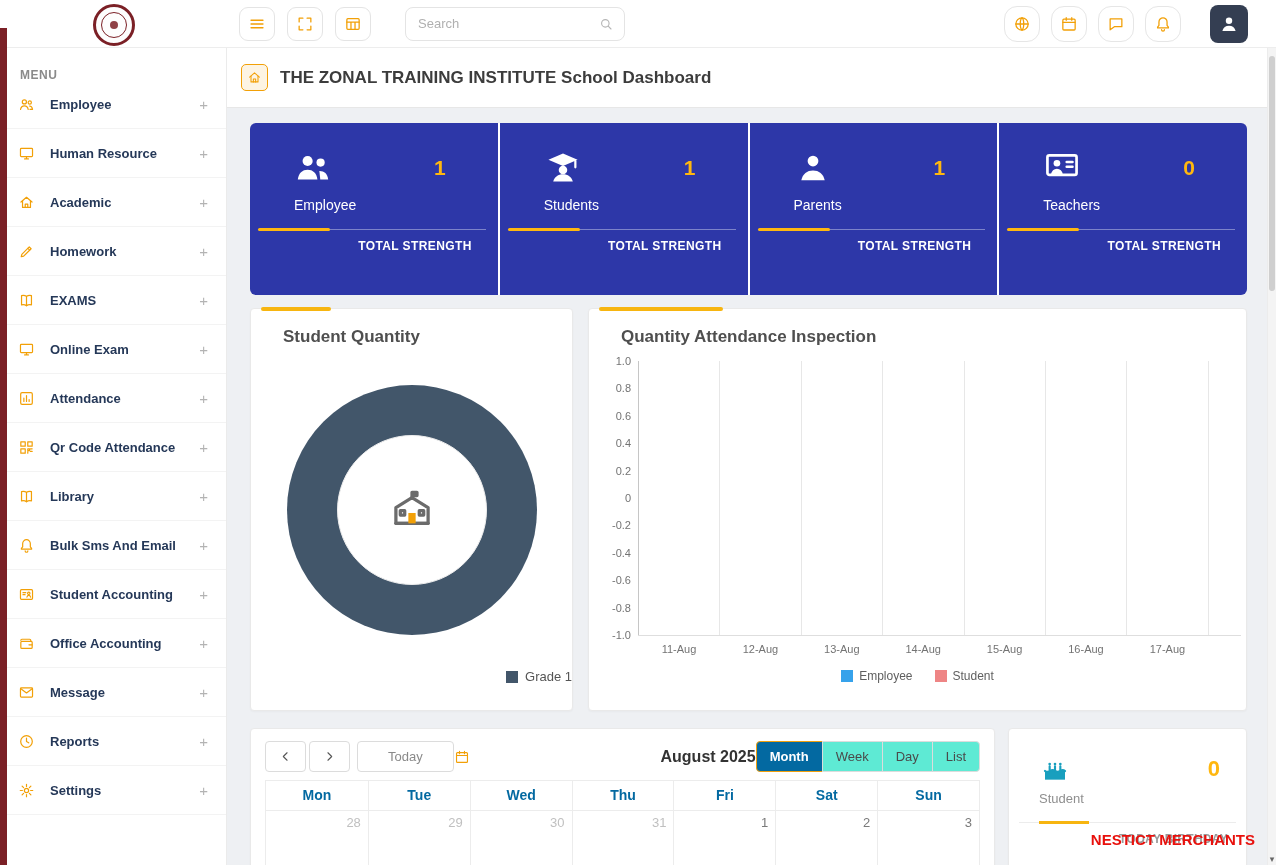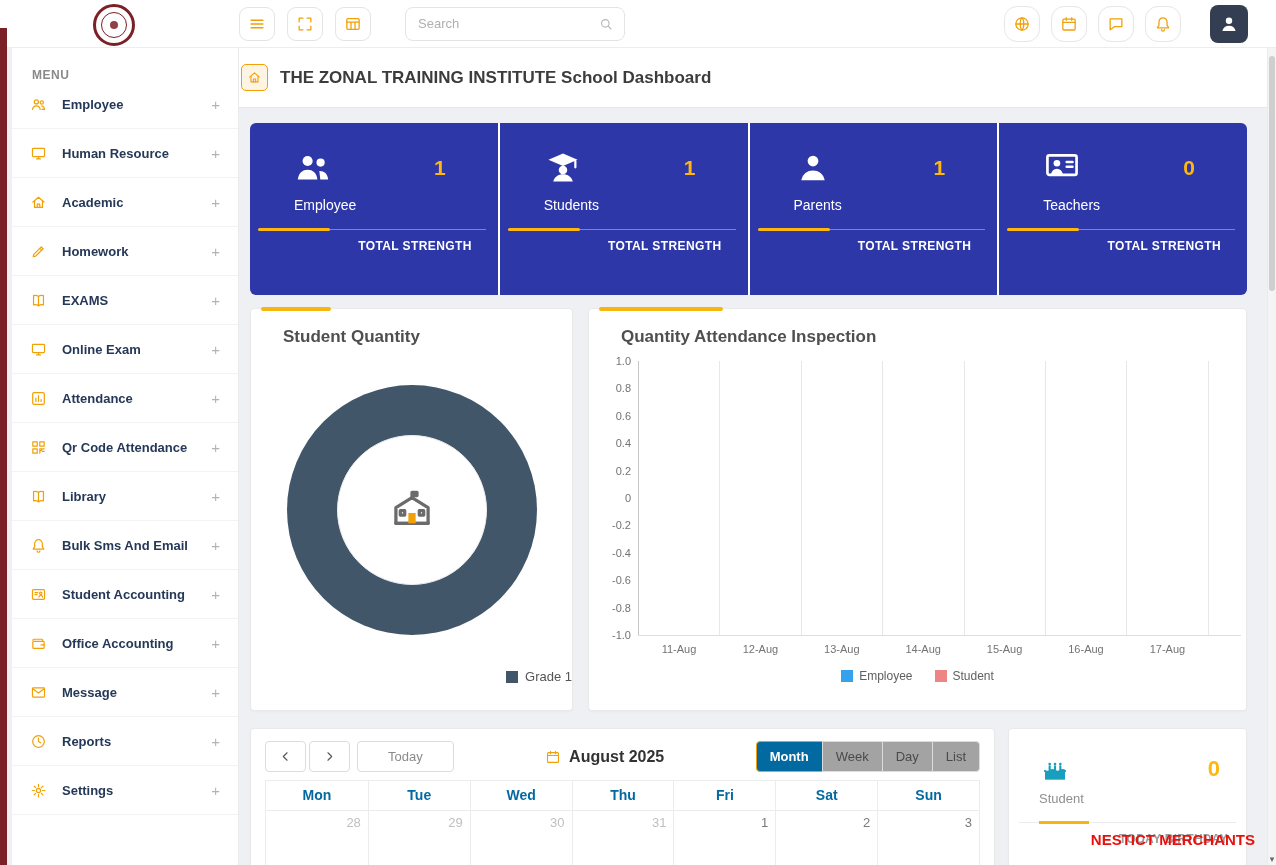--- a/index.html
+++ b/index.html
@@ -27,21 +27,21 @@
   .topbar-right{margin-left:auto;display:flex;align-items:center;gap:11px;margin-right:28px;}
   .tb-round{width:36px;height:36px;border:1px solid #e6e6e6;border-radius:13px;background:#fff;
     display:flex;align-items:center;justify-content:center;color:#f2a007;padding:0;}
   .avatar{width:38px;height:38px;border-radius:8px;background:#343e52;color:#fff;
     display:flex;align-items:center;justify-content:center;margin-left:18px;}
 
   
   .left-strip{position:absolute;left:0;top:28px;bottom:0;width:7px;background:#7b2026;z-index:40;}
 
   
-  .sidebar{position:absolute;top:48px;left:12px;width:227px;bottom:0;background:#fff;
+  .sidebar{position:absolute;top:48px;left:0;width:227px;bottom:0;background:#fff;
     border-right:1px solid #ebebeb;z-index:5;overflow:hidden;}
   .menu-label{padding:20px 20px 4px;font-size:12px;font-weight:bold;color:#8a8a8a;letter-spacing:.5px;}
   .side-items{margin-top:-6px;}
   .side-item{display:flex;align-items:center;height:49px;padding:0 18px;border-bottom:1px solid #f3f3f3;}
   .side-ic{color:#f2a007;width:24px;display:flex;align-items:center;}
   .side-label{font-size:13px;font-weight:bold;color:#253858;flex:1;margin-left:8px;}
   .side-plus{color:#b3b3b3;font-size:15px;}
 
   
   .content{position:absolute;left:227px;top:48px;right:0;bottom:0;background:#eef0f3;overflow:hidden;}
@@ -93,24 +93,24 @@
   .cl-sq{width:12px;height:12px;display:inline-block;}
 
   
   .cal-panel{left:23px;top:680px;width:745px;height:240px;}
   .cal-toolbar{display:flex;align-items:center;padding:12px 14px 0;}
   .btn{height:31px;background:#fff;border:1px solid #dcdcdc;border-radius:4px;display:flex;align-items:center;
     justify-content:center;font-size:13px;color:#4a4a4a;}
   .cal-nav{display:flex;align-items:center;}
   .nav-btn{width:41px;margin-right:3px;color:#555;}
   .today-btn{margin-left:4px;padding:0 30px;color:#8a8a8a;}
-  .cal-title{flex:1;display:flex;justify-content:center;align-items:center;gap:8px;font-size:16px;font-weight:bold;color:#333;}
+  .cal-title{flex:1;display:flex;justify-content:space-between;align-items:center;gap:8px;font-size:16px;font-weight:bold;color:#333;}
   .cal-title .ic{color:#f2a007;display:flex;}
   .cal-views{display:flex;}
-  .vbtn{height:31px;padding:0 13px;border:1px solid #dcdcdc;margin-left:-1px;font-size:13px;color:#4a4a4a;background:#a3a3a3;}
+  .vbtn{height:31px;padding:0 13px;border:1px solid #dcdcdc;margin-left:-1px;font-size:13px;color:#4a4a4a;background:#5eead4;}
   .vbtn:first-child{border-radius:4px 0 0 4px;margin-left:0;}
   .vbtn:last-child{border-radius:0 4px 4px 0;}
   .vbtn.active{background:#0369a1;border-color:#f0a00e;color:#fff;font-weight:bold;}
   .cal-grid{margin:8px 14px 0;border:1px solid #ececec;background:#fff;}
   .cal-weekdays,.cal-dates{display:grid;grid-template-columns:repeat(7,1fr);}
   .cal-wd{height:29px;line-height:29px;text-align:center;font-weight:bold;font-size:14px;color:#0369a1;}
   .cal-wd + .cal-wd{border-left:1px solid #ececec;}
   .cal-cell{height:120px;position:relative;background:#fff;border-top:1px solid #ececec;}
   .cal-cell + .cal-cell{border-left:1px solid #ececec;}
   .daynum{position:absolute;top:4px;right:7px;font-size:13px;color:#7a7a7a;}

